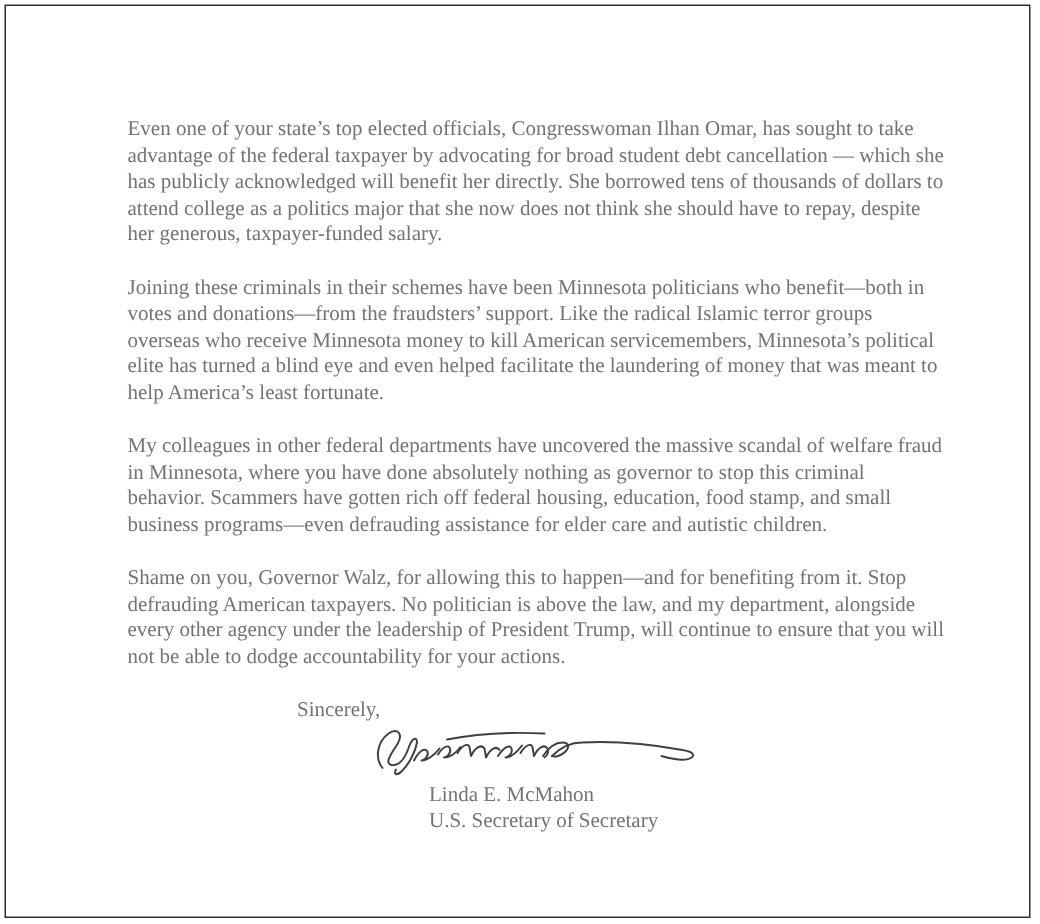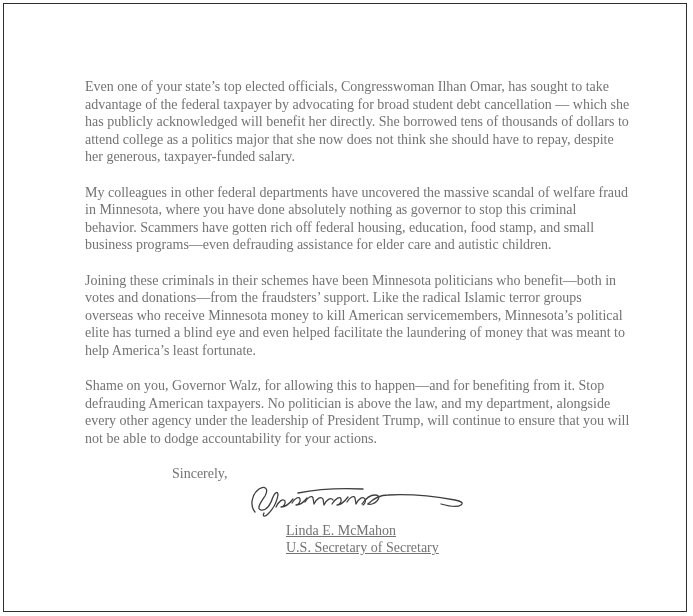--- a/index.html
+++ b/index.html
@@ -28,55 +28,54 @@
     width: 560px;
     color: #737373;
     font-size: 14px;
     line-height: 17.5px;
   }
   .letter-body p.body-para {
     margin: 0 0 18px 0;
     white-space: pre; 
   }
   .sincerely {
-    margin: 3px 0 0 87px;
+    margin: 3px 0 0 113px;
     white-space: pre;
   }
   .signature-wrap {
     margin: -2px 0 0 163px;
     width: 225px;
     height: 40px;
   }
   .signature-wrap svg { display: block; }
   .signer-block {
     margin: 1px 0 0 201px;
-    text-decoration: underline;
   }
   .signer-block div { white-space: pre; }
 </style>
 </head>
 <body>
 
 <div class="page-border"></div>
 
 <div class="letter-body">
   <p class="body-para">Even one of your state’s top elected officials, Congresswoman Ilhan Omar, has sought to take
 advantage of the federal taxpayer by advocating for broad student debt cancellation — which she
 has publicly acknowledged will benefit her directly. She borrowed tens of thousands of dollars to
 attend college as a politics major that she now does not think she should have to repay, despite
 her generous, taxpayer-funded salary.</p>
-  <p class="body-para">My colleagues in other federal departments have uncovered the massive scandal of welfare fraud
-in Minnesota, where you have done absolutely nothing as governor to stop this criminal
-behavior. Scammers have gotten rich off federal housing, education, food stamp, and small
-business programs—even defrauding assistance for elder care and autistic children.</p>
   <p class="body-para">Joining these criminals in their schemes have been Minnesota politicians who benefit—both in
 votes and donations—from the fraudsters’ support. Like the radical Islamic terror groups
 overseas who receive Minnesota money to kill American servicemembers, Minnesota’s political
 elite has turned a blind eye and even helped facilitate the laundering of money that was meant to
 help America’s least fortunate.</p>
+  <p class="body-para">My colleagues in other federal departments have uncovered the massive scandal of welfare fraud
+in Minnesota, where you have done absolutely nothing as governor to stop this criminal
+behavior. Scammers have gotten rich off federal housing, education, food stamp, and small
+business programs—even defrauding assistance for elder care and autistic children.</p>
   <p class="body-para">Shame on you, Governor Walz, for allowing this to happen—and for benefiting from it. Stop
 defrauding American taxpayers. No politician is above the law, and my department, alongside
 every other agency under the leadership of President Trump, will continue to ensure that you will
 not be able to dodge accountability for your actions.</p>
 
   <div class="sincerely">Sincerely,</div>
 
   <div class="signature-wrap">
     <svg width="225" height="40" viewBox="0 0 225 40" fill="none" stroke="#3f3f3f" stroke-width="1.3" stroke-linecap="round" stroke-linejoin="round">
       <path d="M7,31 C2,25 3,14 11,8 C17,4 21,8 17,15 C13,21 8,28 13,29 C19,30 23,22 25,16 C27,11 30,10 30,14 C29,20 25,28 20,33 C17,36 14,36 16,32"></path>

